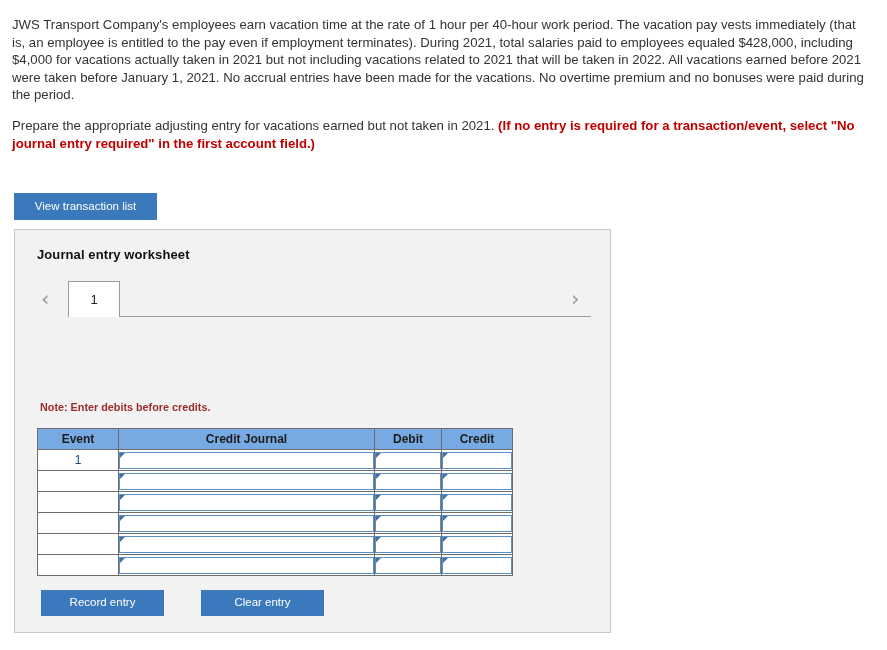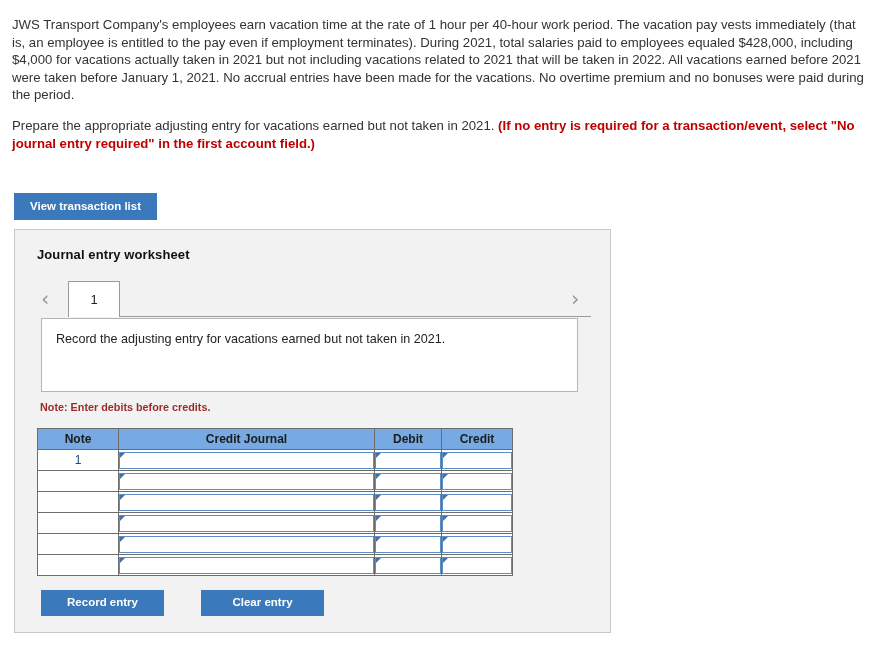--- a/index.html
+++ b/index.html
@@ -48,21 +48,21 @@
     font-weight: bold;
   }
 
   
   .btn-blue {
     background: #3b79bd;
     color: #ffffff;
     border: none;
     font-family: "Liberation Sans", sans-serif;
     font-size: 11.5px;
-    font-weight: bold;
+    font-weight: normal;
     text-align: center;
     cursor: pointer;
     padding: 0;
     line-height: 1;
     display: flex;
     align-items: center;
     justify-content: center;
   }
 
   #view-transaction-list {
@@ -274,36 +274,33 @@
 
     <div class="tab-item">
       <span>1</span>
     </div>
 
     <div class="tab-underline"></div>
 
     <span class="chev chev-right">›</span>
   </div>
 
-  <div class="instruction-box">
-    <div class="instruction-text">Record the adjusting entry for vacations earned but not taken in 2021.</div>
-  </div>
 
   <div class="note-text">Note: Enter debits before credits.</div>
 
   <table class="journal-table">
     <colgroup>
       <col class="col-event">
       <col class="col-journal">
       <col class="col-debit">
       <col class="col-credit">
     </colgroup>
     <thead>
       <tr>
-        <th>Note</th>
+        <th>Event</th>
         <th>Credit Journal</th>
         <th>Debit</th>
         <th>Credit</th>
       </tr>
     </thead>
     <tbody>
       <tr>
         <td class="event-cell">1</td>
         <td class="field-cell">
             <div class="field"></div>

